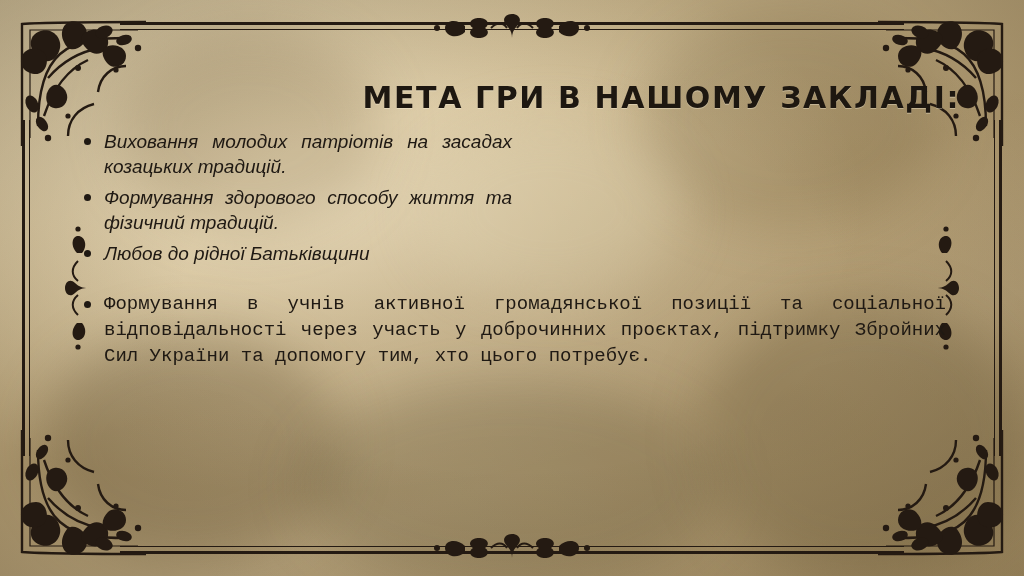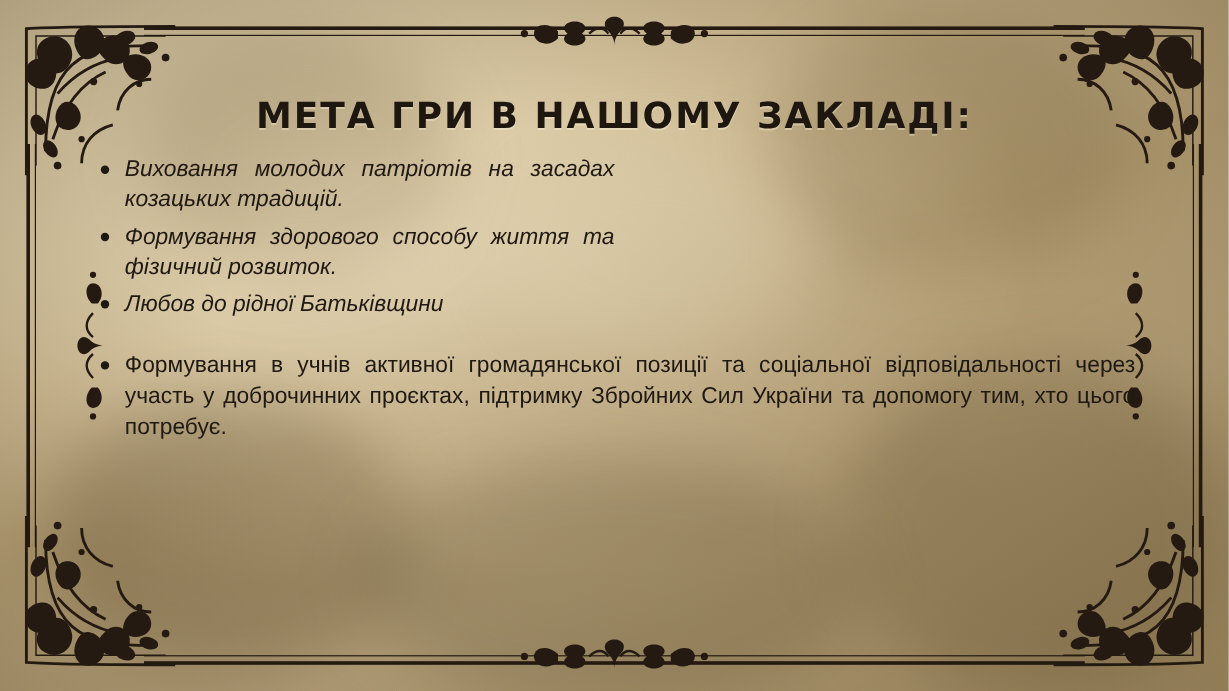--- a/index.html
+++ b/index.html
@@ -83,21 +83,21 @@
   
   .content {
     position: absolute;
     left: 64px;
     right: 64px;
     top: 62px;
     bottom: 52px;
   }
 
   .title {
-    text-align: center;
+    text-align: right;
     font-family: "DejaVu Sans", sans-serif;
     font-weight: 700;
     font-size: 30px;
     letter-spacing: 1.6px;
     color: #1d1710;
     text-transform: uppercase;
     margin: 18px 0 14px 0;
     text-shadow: 0 1px 0 rgba(255,250,230,0.35);
   }
 
@@ -131,20 +131,21 @@
     width: 7px;
     height: 7px;
     border-radius: 50%;
     background: #1f1913;
   }
   .col-right ul.bullets li { margin-bottom: 18px; }
 
   .wide-block {
     padding: 0 14px;
     margin-top: 20px;
+    font-family: Liberation Mono, monospace;
   }
   .wide-block ul.bullets li {
     margin-bottom: 20px;
     font-size: 19px;
     line-height: 1.36;
   }
   .wide-block ul.bullets li:last-child { margin-bottom: 0; }
 </style>
 </head>
 <body>
@@ -361,21 +362,21 @@
   </div>
 
   <div class="content">
 
     <div class="title">МЕТА ГРИ В НАШОМУ ЗАКЛАДІ:</div>
 
     <div class="columns">
       <div class="col col-left">
         <ul class="bullets">
           <li>Виховання молодих патріотів на засадах козацьких традицій.</li>
-          <li>Формування здорового способу життя та фізичний розвиток.</li>
+          <li>Формування здорового способу життя та фізичний традицій.</li>
           <li>Любов до рідної Батьківщини</li>
         </ul>
       </div>
     </div>
 
     <div class="wide-block">
       <ul class="bullets">
         <li>Формування в учнів активної громадянської позиції та соціальної відповідальності через участь у доброчинних проєктах, підтримку Збройних Сил України та допомогу тим, хто цього потребує.</li>
       </ul>
     </div>

